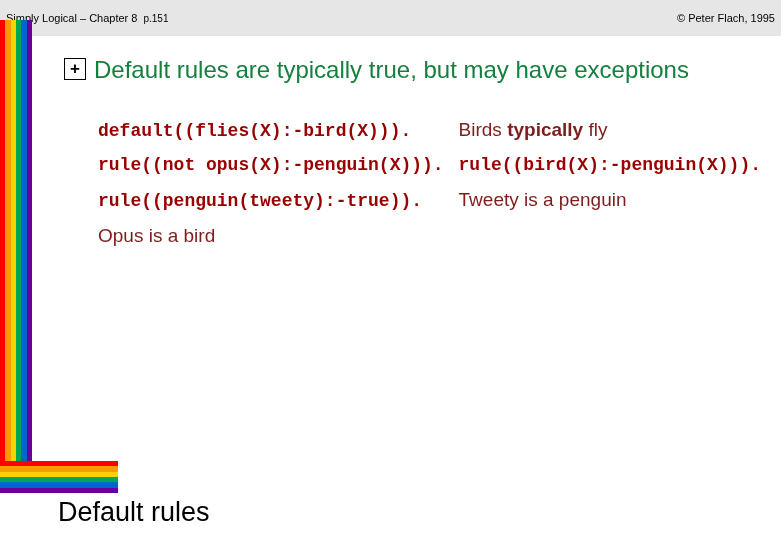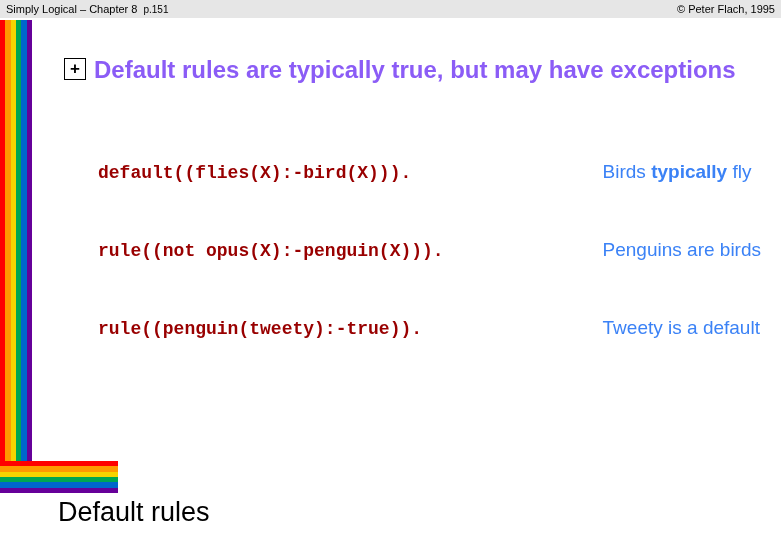--- a/index.html
+++ b/index.html
@@ -7,21 +7,21 @@
   body {
     background: #fff;
     font-family: Arial, Helvetica, sans-serif;
     position: relative;
   }
 
   
   .header {
     position: absolute;
     top: 0; left: 0; right: 0;
-    height: 18px;
+    height: 36px;
     background: #e6e6e6;
     display: flex;
     align-items: center;
     font-size: 11px;
     color: #000;
     padding: 0 6px;
   }
   .header .left { flex: 0 0 auto; }
   .header .page { margin-left: 6px; font-size: 10px; text-align: center; }
   .header .spacer { flex: 1; }
@@ -78,22 +78,22 @@
     position: relative;
     flex: 0 0 auto;
     margin-top: 3px;
     text-align: center;
     line-height: 19px;
     font-size: 17px;
     font-weight: bold;
   }
   .heading {
     font-size: 24px;
-    color: #8b5cf6;
-    font-weight: bold;
+    color: #15803d;
+    font-weight: normal;
     line-height: 1.25;
   }
 
   .rules {
     margin-left: 34px;
     display: grid;
     grid-template-columns: 1fr auto;
     row-gap: 16px;
     column-gap: 30px;
     align-items: baseline;
@@ -101,23 +101,22 @@
   }
   .code {
     font-family: "Courier New", Courier, monospace;
     font-weight: bold;
     font-size: 18px;
     color: #990000;
     white-space: nowrap;
   }
   .desc {
     font-size: 19px;
-    color: #3b82f6;
+    color: #7f1d1d;
     white-space: nowrap;
-    margin-top: 42px;
   }
   .desc b { font-weight: bold; }
 
   
   .slide-title {
     position: absolute;
     left: 58px;
     top: 497px;
     font-size: 27px;
     color: #000;
@@ -160,26 +159,27 @@
 
   <div class="rules">
 
     <div class="code">default((flies(X):-bird(X))).</div>
     <div class="desc">
       <span>Birds </span><b>typically</b><span>  fly</span>
     </div>
 
     <div class="code">rule((not opus(X):-penguin(X))).</div>
 
-    <div class="desc">
-      <span>Penguins are birds</span><b></b><span></span>
-    </div>
+    <div class="code">rule((bird(X):-penguin(X))).</div>
 
     <div class="code">rule((penguin(tweety):-true)).</div>
     <div class="desc">
-      <span>Tweety is a default</span><b></b><span></span>
+      <span>Tweety is a penguin</span><b></b><span></span>
     </div>
 
+    <div class="desc">
+      <span>Opus is a bird</span><b></b><span></span>
+    </div>
 
   </div>
 </div>
 
 <div class="slide-title">Default rules</div>
 
 </body></html>

